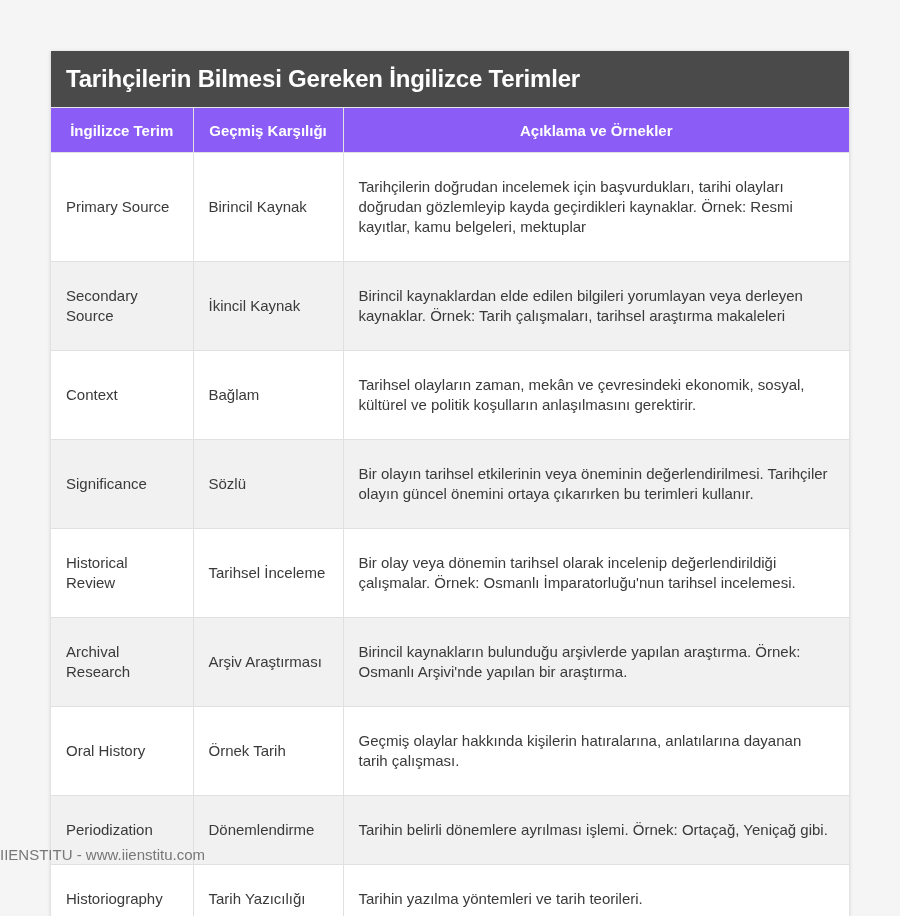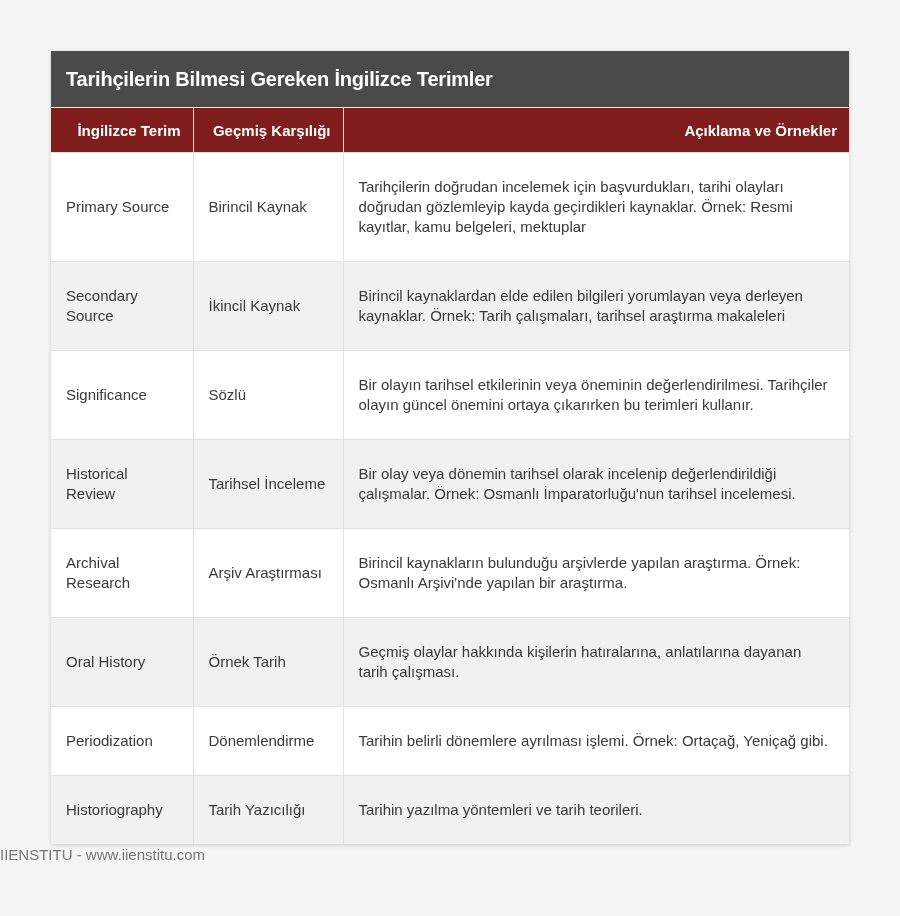--- a/index.html
+++ b/index.html
@@ -17,39 +17,39 @@
       width: 798px;
       background: #ffffff;
       box-shadow: 0 1px 4px rgba(0,0,0,0.18);
     }
     .title-bar {
       background: #4a4a4a;
       color: #ffffff;
       height: 56px;
       display: flex; align-items: center;
       padding-left: 15px;
-      font-size: 20px;
+      font-size: 24px;
       font-weight: bold;
       border-bottom: 1px solid #e8e8e8;
       letter-spacing: -0.2px;
     }
     table {
       width: 100%;
       border-collapse: collapse;
       table-layout: fixed;
     }
     col.c1 { width: 142px; }
     col.c2 { width: 150px; }
     col.c3 { width: auto; }
     thead th {
-      background: #7f1d1d;
+      background: #8b5cf6;
       color: #ffffff;
       font-size: 15px;
       font-weight: bold;
-      text-align: right;
+      text-align: center;
       height: 44px;
       padding: 0 12px;
       border-right: 1px solid #e0e0e0;
     }
     thead th:last-child { border-right: none; }
     tbody td {
       font-size: 15px;
       line-height: 20px;
       padding: 24px 15px;
       vertical-align: middle;
@@ -91,20 +91,25 @@
       <tr style="height:86px">
         <td>Primary Source</td>
         <td>Birincil Kaynak</td>
         <td>Tarihçilerin doğrudan incelemek için başvurdukları, tarihi olayları doğrudan gözlemleyip kayda geçirdikleri kaynaklar. Örnek: Resmi kayıtlar, kamu belgeleri, mektuplar</td>
       </tr>
       <tr style="height:65px">
         <td>Secondary Source</td>
         <td>İkincil Kaynak</td>
         <td>Birincil kaynaklardan elde edilen bilgileri yorumlayan veya derleyen kaynaklar. Örnek: Tarih çalışmaları, tarihsel araştırma makaleleri</td>
       </tr>
+      <tr style="height:65px">
+        <td>Context</td>
+        <td>Bağlam</td>
+        <td>Tarihsel olayların zaman, mekân ve çevresindeki ekonomik, sosyal, kültürel ve politik koşulların anlaşılmasını gerektirir.</td>
+      </tr>
       <tr style="height:68px">
         <td>Significance</td>
         <td>Sözlü</td>
         <td>Bir olayın tarihsel etkilerinin veya öneminin değerlendirilmesi. Tarihçiler olayın güncel önemini ortaya çıkarırken bu terimleri kullanır.</td>
       </tr>
       <tr style="height:65px">
         <td>Historical Review</td>
         <td>Tarihsel İnceleme</td>
         <td>Bir olay veya dönemin tarihsel olarak incelenip değerlendirildiği çalışmalar. Örnek: Osmanlı İmparatorluğu'nun tarihsel incelemesi.</td>
       </tr>

